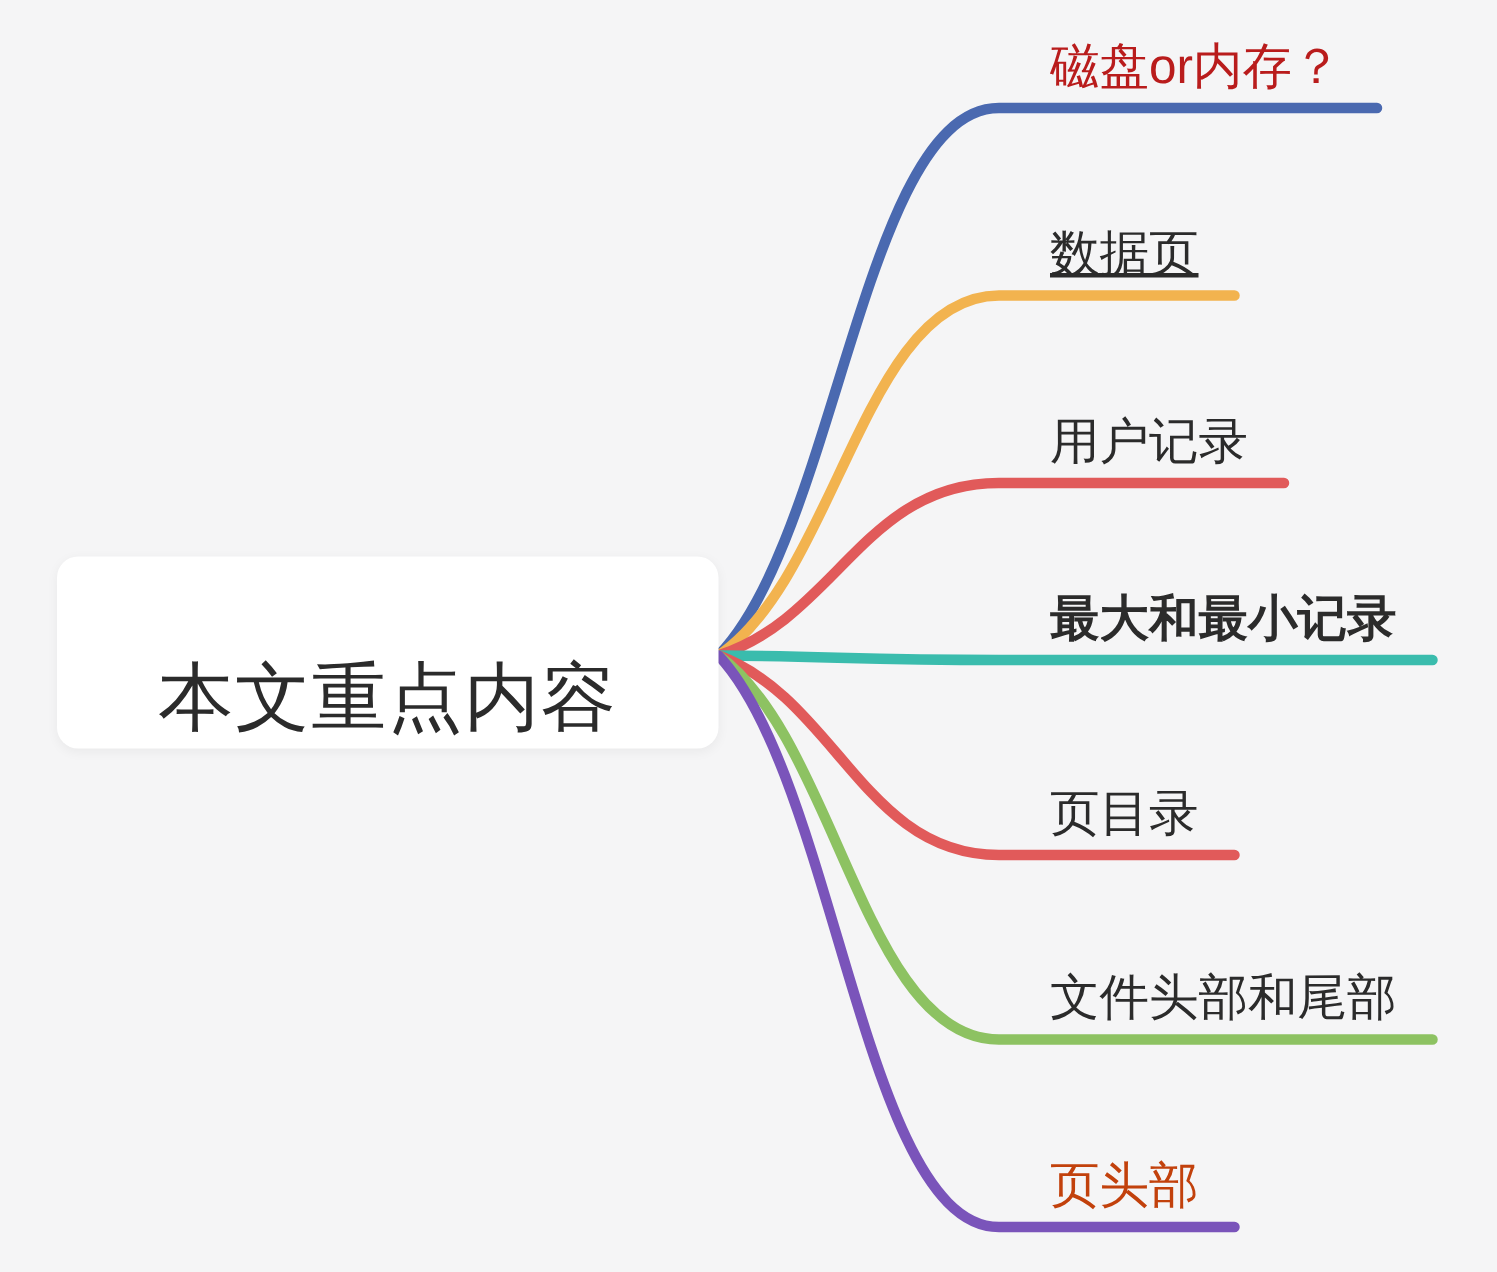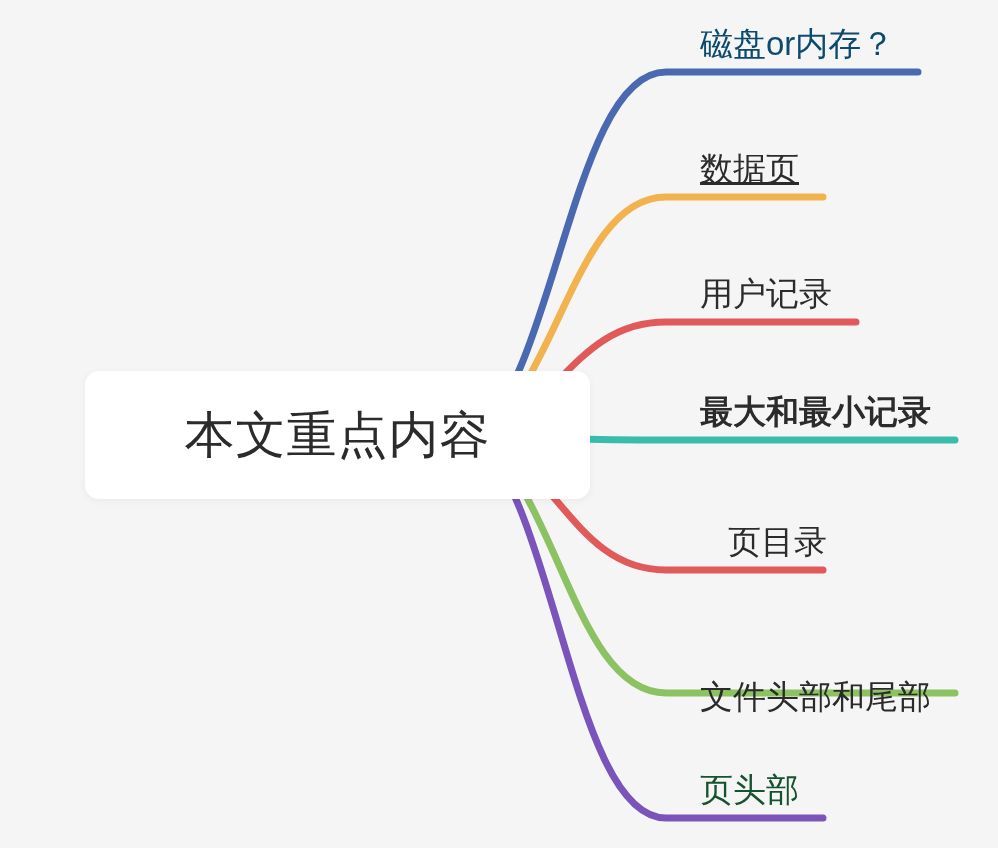--- a/index.html
+++ b/index.html
@@ -18,29 +18,28 @@
     position: absolute;
     left: 0;
     top: 0;
     width: 998px;
     height: 848px;
   }
   .central-topic {
     position: absolute;
     left: 38px;
     top: 371px;
-    width: 505px;
+    width: 441px;
     height: 128px;
     background: #ffffff;
     border-radius: 14px;
     display: flex;
-    align-items: center;
+    align-items: flex-end;
     justify-content: center;
     box-shadow: 0 2px 8px rgba(0,0,0,0.05);
-    margin-left: 47px;
   }
   .central-topic-label {
     font-size: 50px;
     color: #2b2b2b;
     letter-spacing: 1px;
     white-space: nowrap;
   }
   .branch-label {
     position: absolute;
     left: 700px;
@@ -61,20 +60,20 @@
       <path d="M 479 437 C 557.54 437.66 576.24 440 666 440 L 955 440" fill="none" stroke="#3abcad" stroke-width="7" stroke-linecap="round"></path>
       <path d="M 479 437 C 557.54 466.26 576.24 570 666 570 L 823 570" fill="none" stroke="#e15a5a" stroke-width="7" stroke-linecap="round"></path>
       <path d="M 479 437 C 557.54 493.32 576.24 693 666 693 L 955 693" fill="none" stroke="#8dc262" stroke-width="7" stroke-linecap="round"></path>
       <path d="M 479 437 C 557.54 520.82 576.24 818 666 818 L 823 818" fill="none" stroke="#7a54ba" stroke-width="7" stroke-linecap="round"></path>
     </svg>
 
   <div class="central-topic" style="background: rgb(255, 255, 255);">
     <span class="central-topic-label" style="color: rgb(43, 43, 43);">本文重点内容</span>
   </div>
 
-<div class="branch-label" style="top: 24px; color: #0c4a6e;">磁盘or内存？</div>
+<div class="branch-label" style="top: 24px; color: #b91c1c;">磁盘or内存？</div>
     <div class="branch-label" style="top: 149px; color: rgb(43, 43, 43); text-decoration: underline;">数据页</div>
     <div class="branch-label" style="top: 274px; color: rgb(43, 43, 43);">用户记录</div>
     <div class="branch-label" style="top: 392px; color: rgb(43, 43, 43); font-weight: bold;">最大和最小记录</div>
-    <div class="branch-label" style="top: 522px; color: rgb(43, 43, 43); margin-left: 28px;">页目录</div>
-    <div class="branch-label" style="top: 645px; color: rgb(43, 43, 43); margin-top: 32px;">文件头部和尾部</div>
-    <div class="branch-label" style="top: 770px; color: #14532d;">页头部</div>
+    <div class="branch-label" style="top: 522px; color: rgb(43, 43, 43);">页目录</div>
+    <div class="branch-label" style="top: 645px; color: rgb(43, 43, 43);">文件头部和尾部</div>
+    <div class="branch-label" style="top: 770px; color: #c2410c;">页头部</div>
   </div>
 
 </body></html>

